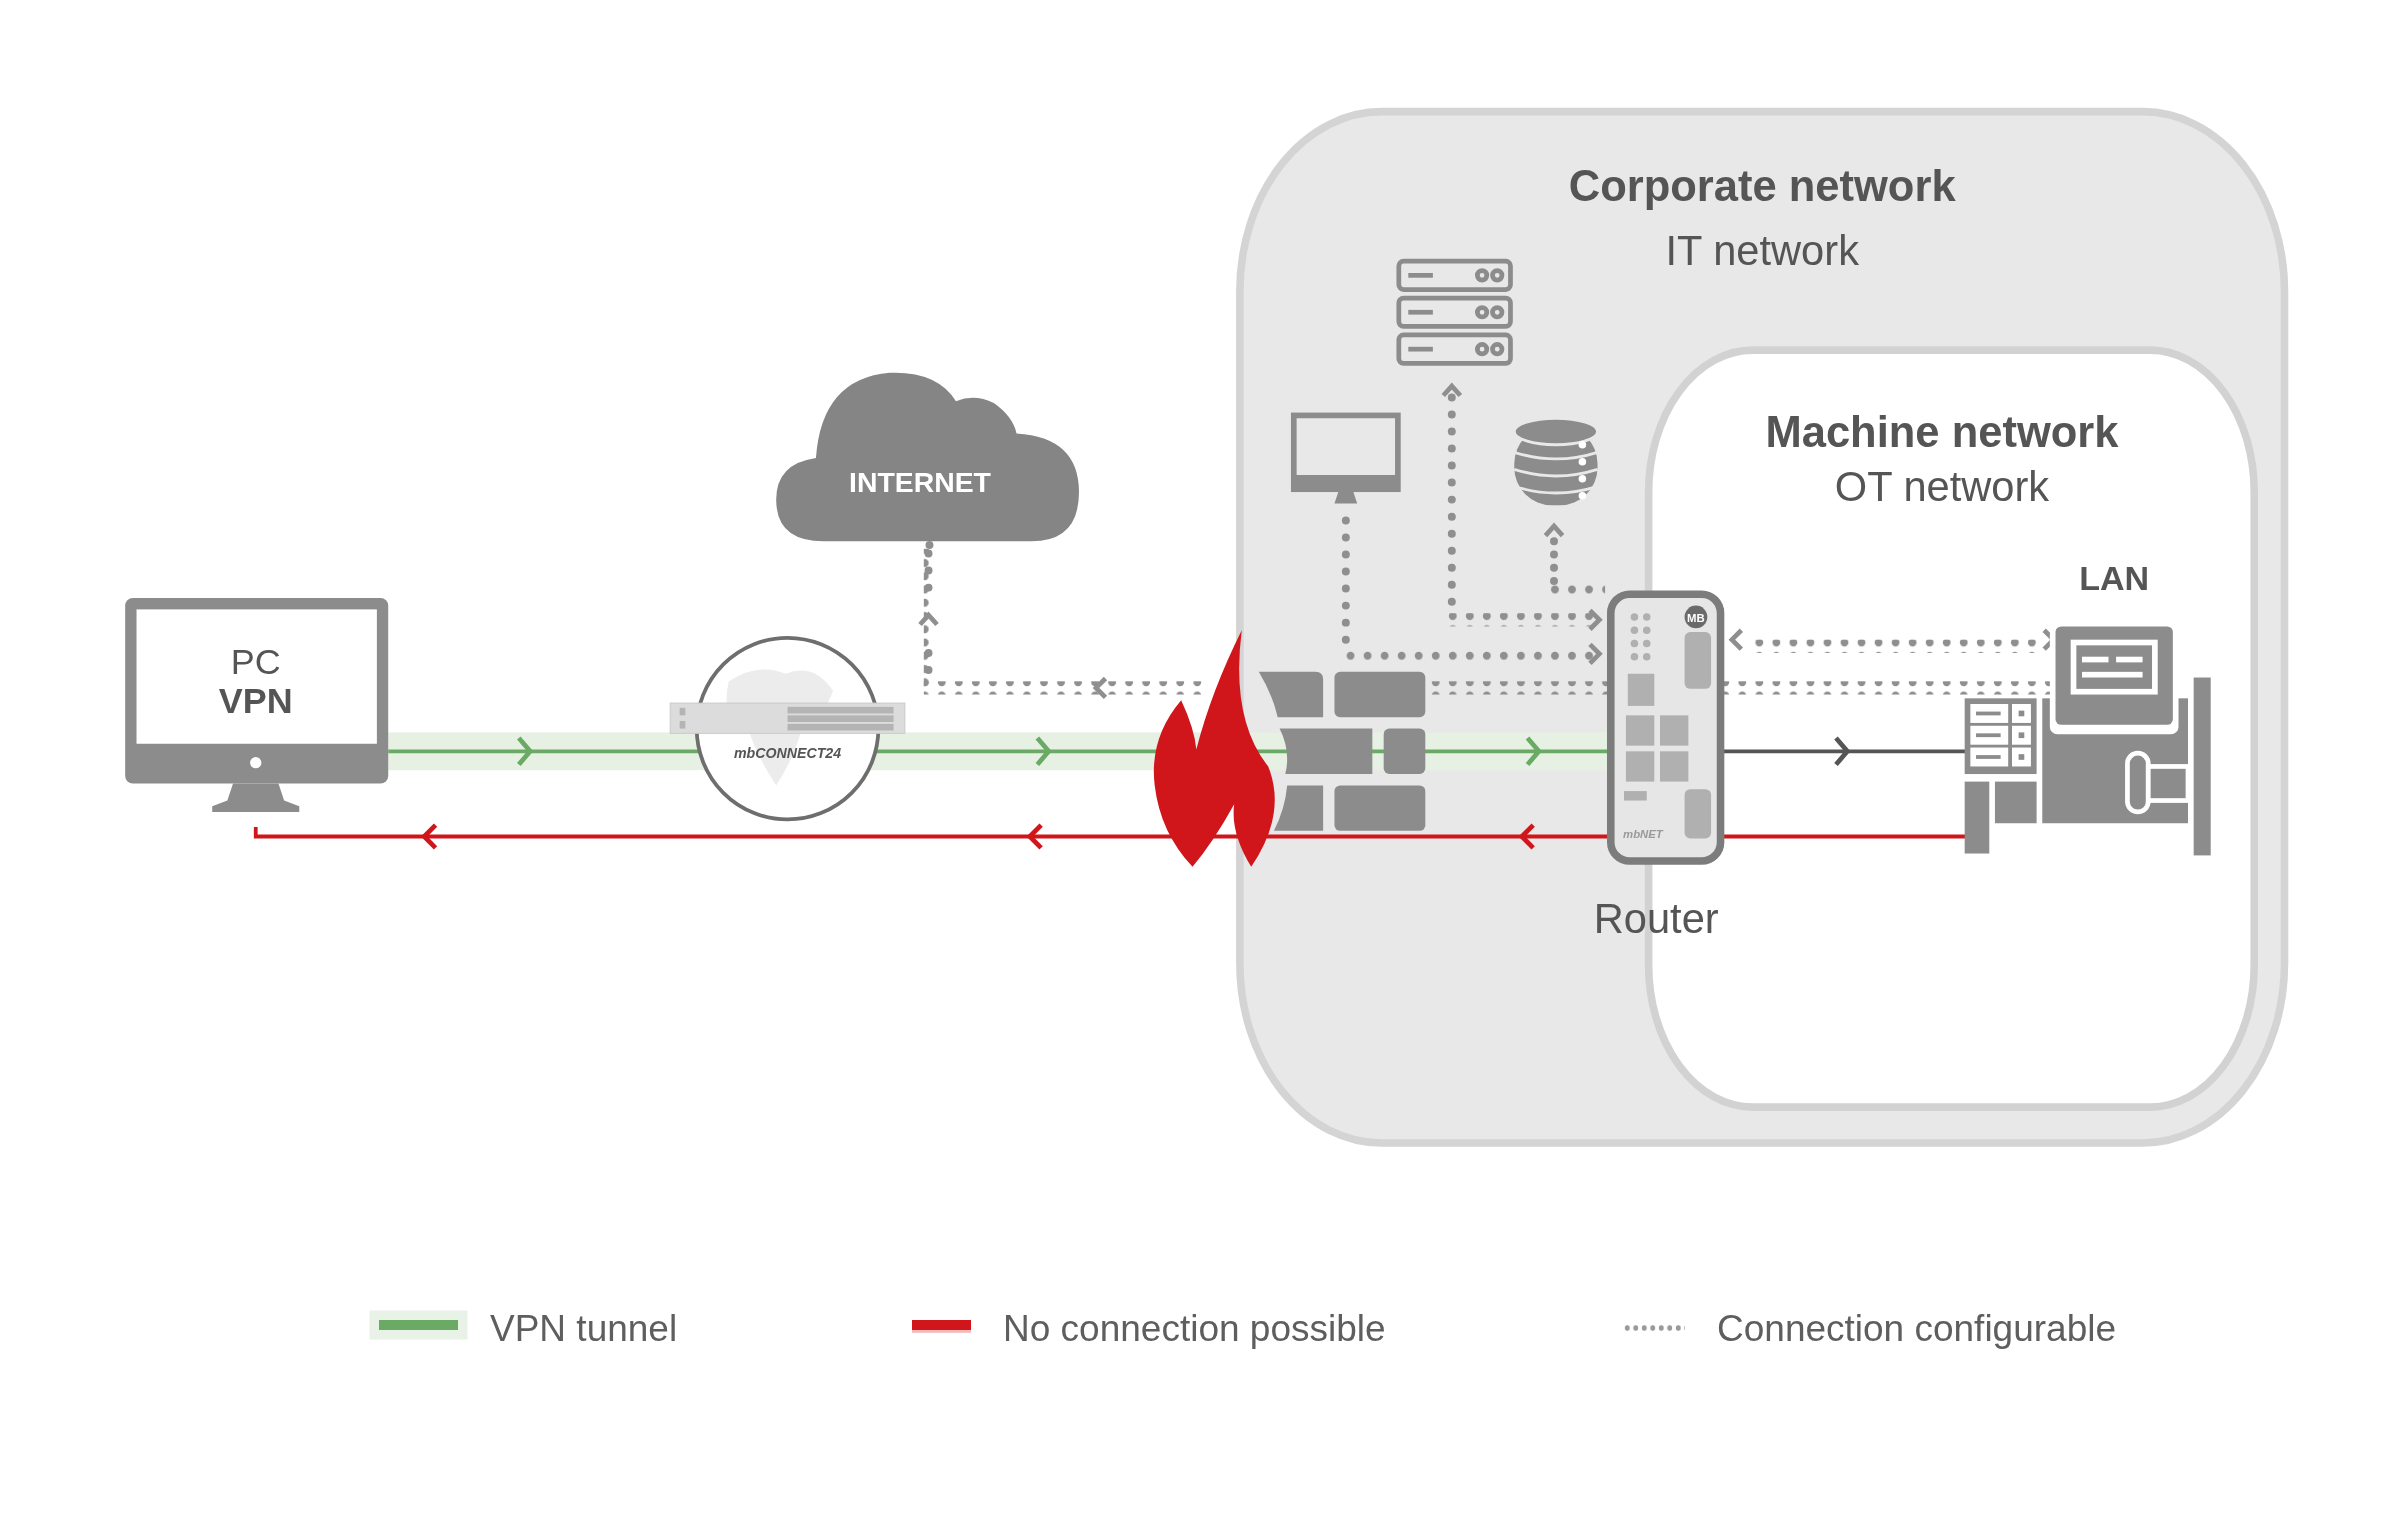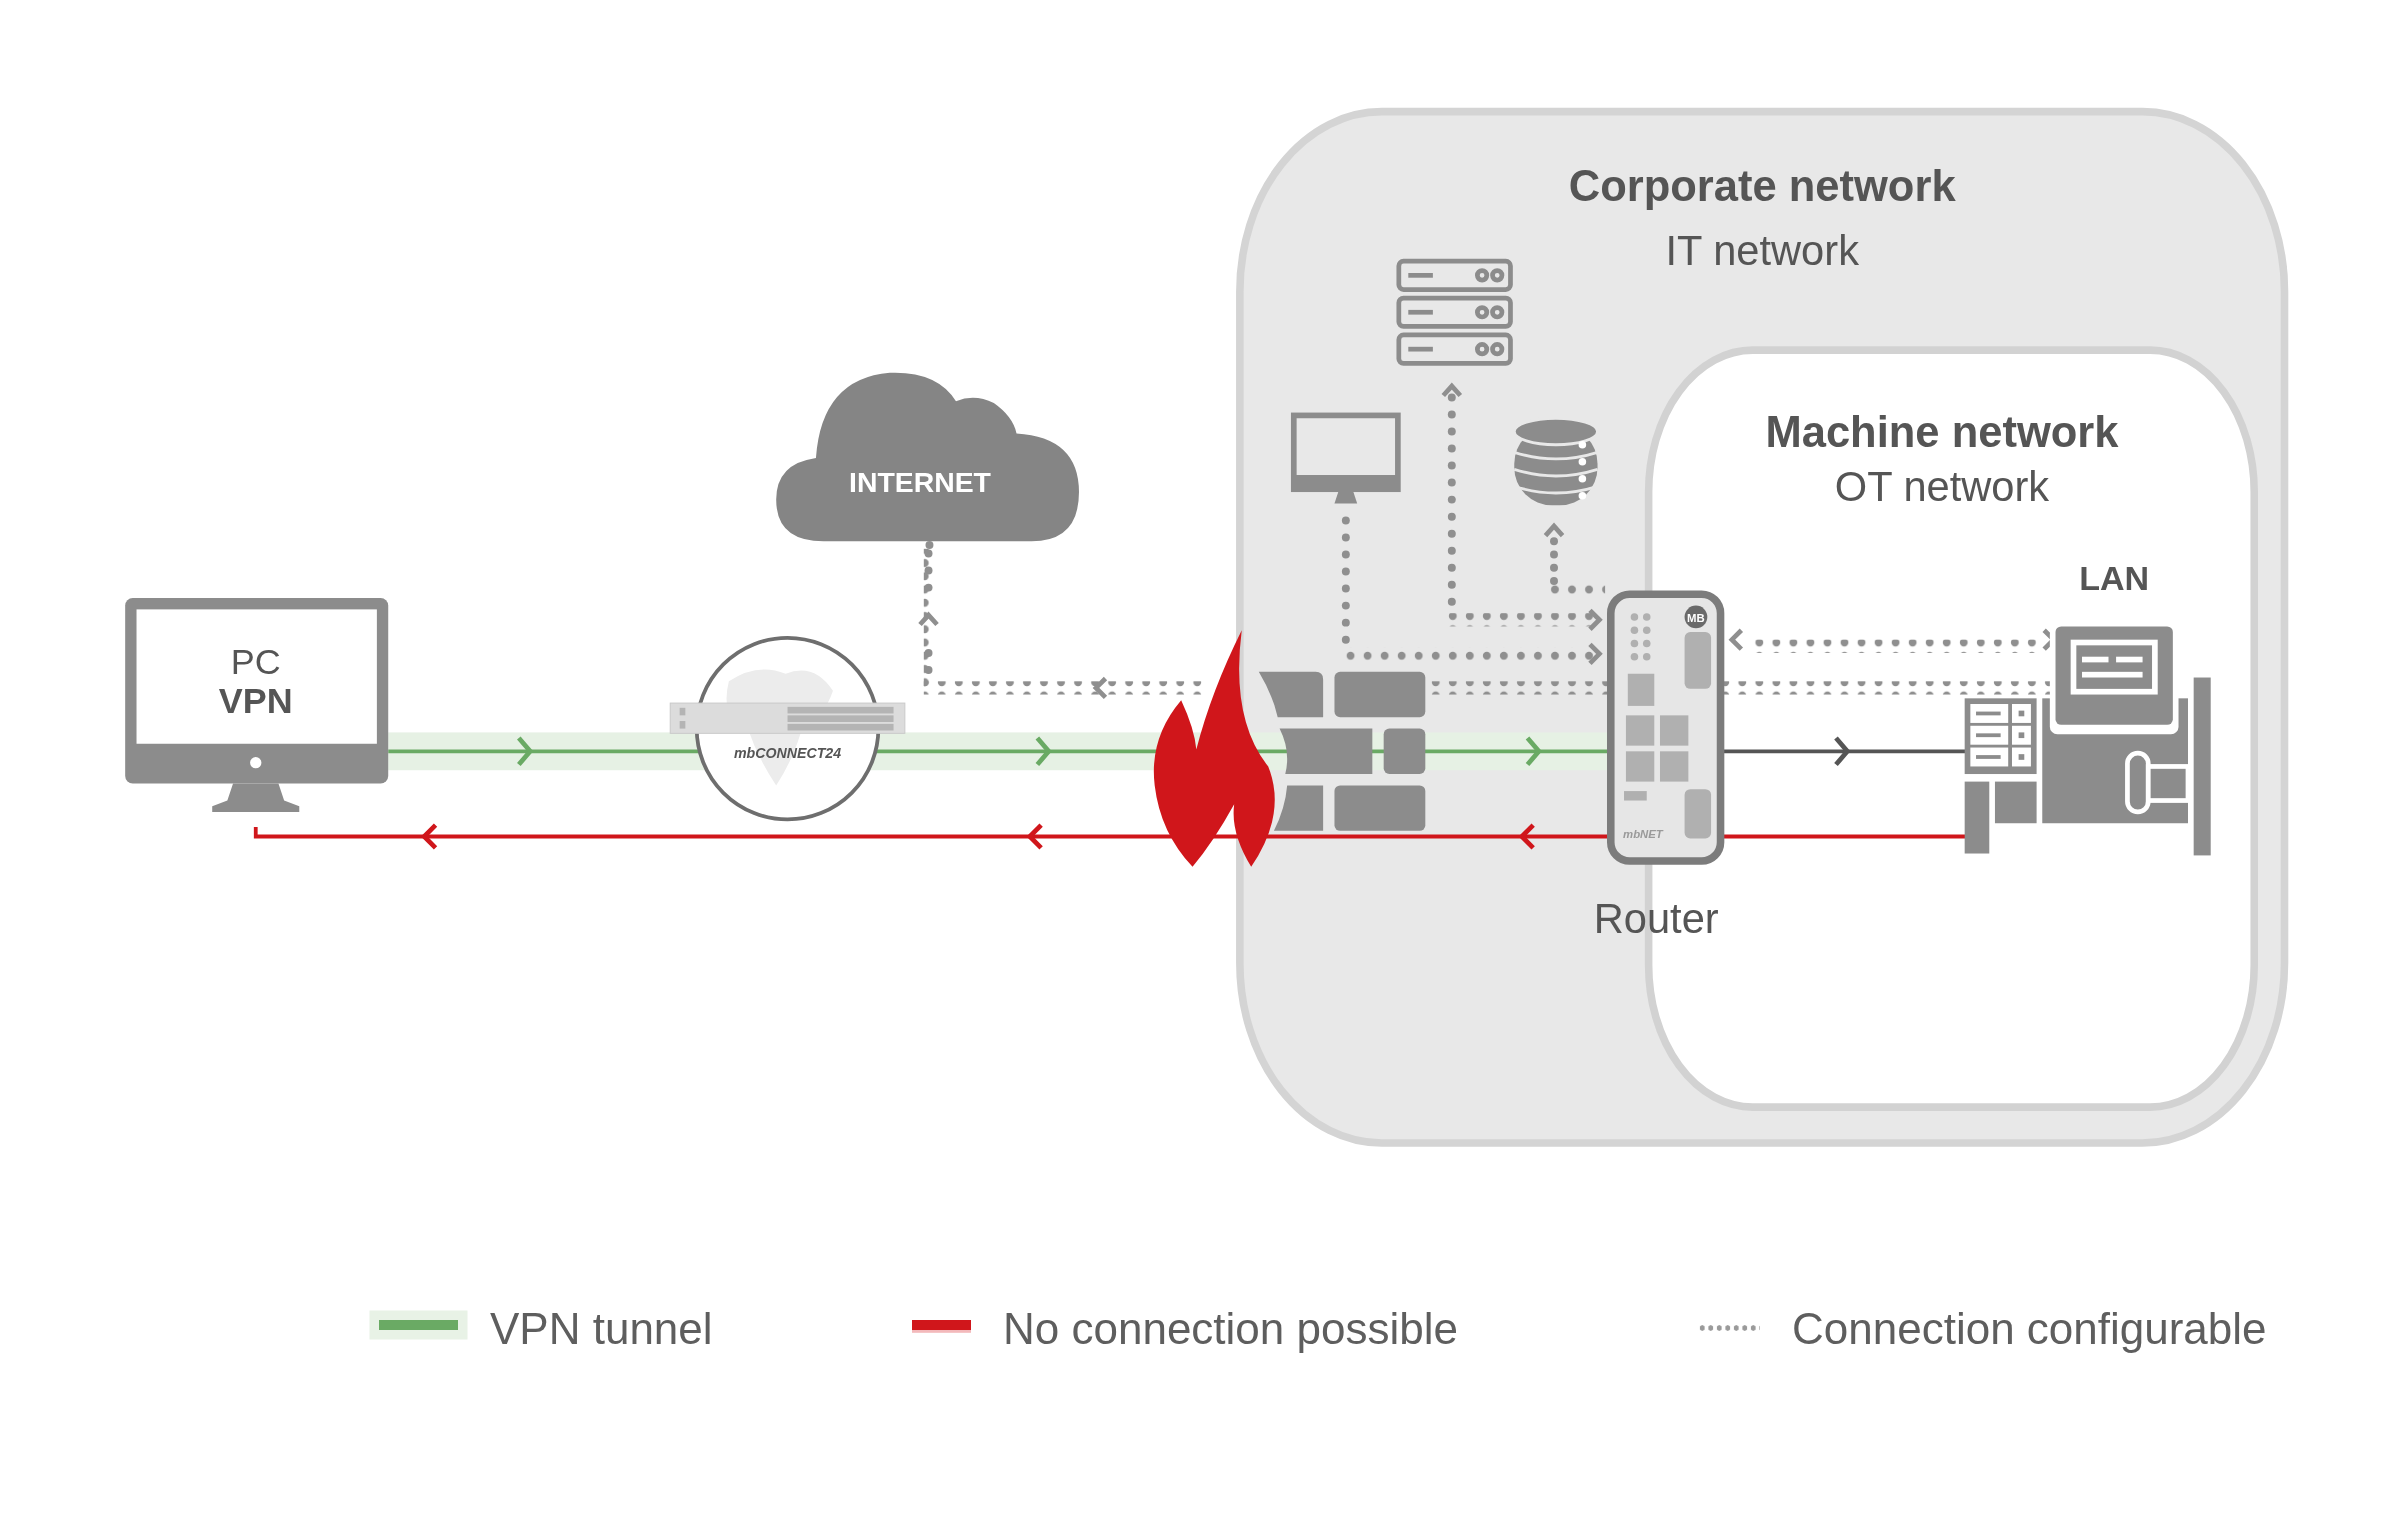--- a/index.html
+++ b/index.html
@@ -1,21 +1,21 @@
 <!DOCTYPE html>
 <html style="font-size:15px"><head>
 <meta charset="utf-8">
 <style>
   html, body { margin: 0; padding: 0; background: #ffffff; }
   body { width: 2404px; height: 1514px; position: relative; overflow: hidden; font-family: "Liberation Sans", "DejaVu Sans", sans-serif; color: #5a5a5a; }
   #diagram { position: absolute; left: 0; top: 0; width: 2404px; height: 1514px; }
   .lbl { font-family: "Liberation Sans", "DejaVu Sans", sans-serif; fill: #555555; }
   .bold { font-weight: bold; }
   .legend { position: absolute; top: 1297px; left: 0; width: 2404px; height: 132px; }
-  .legend-item { position: absolute; display: flex; align-items: flex-start; font-size: 44px; color: #5e5e5e; line-height: 64px; }
+  .legend-item { position: absolute; display: flex; align-items: flex-start; font-size: 37px; color: #5e5e5e; line-height: 64px; }
   .swatch { display: inline-block; margin-right: 32px; margin-top: 23px; }
   .sw-green { width: 79px; height: 9.5px; background: #6aaa64; box-shadow: 0 0 0 9.5px #e8f2e6; }
   .sw-red { width: 59px; height: 9.5px; background: #d0161b; box-shadow: 0 2.8px 0 #f3b9bb; }
   .sw-dots { width: 62px; height: 5.7px; margin-top: 28px; background-image: radial-gradient(circle, #9a9a9a 2.4px, transparent 2.8px); background-size: 8.5px 5.7px; }
 </style>
 </head>
 <body>
 
 <svg id="diagram" viewBox="0 0 2540 1600" xmlns="http://www.w3.org/2000/svg">
   <defs>
@@ -239,20 +239,20 @@
 
 <div class="legend">
   <div class="legend-item" style="left:379px;">
     <span class="swatch sw-green"></span>
     <span>VPN tunnel</span>
   </div>
   <div class="legend-item" style="left:912px;justify-content:space-between;">
     <span class="swatch sw-red"></span>
     <span>No connection possible</span>
   </div>
-  <div class="legend-item" style="left:1698px;justify-content:center;">
+  <div class="legend-item" style="left:1623px;justify-content:center;">
     <span class="swatch sw-dots"></span>
     <span style="display:flex;flex-direction:column;">
       <span>Connection configurable</span>
     </span>
   </div>
 </div>
 
 
 </body></html>

